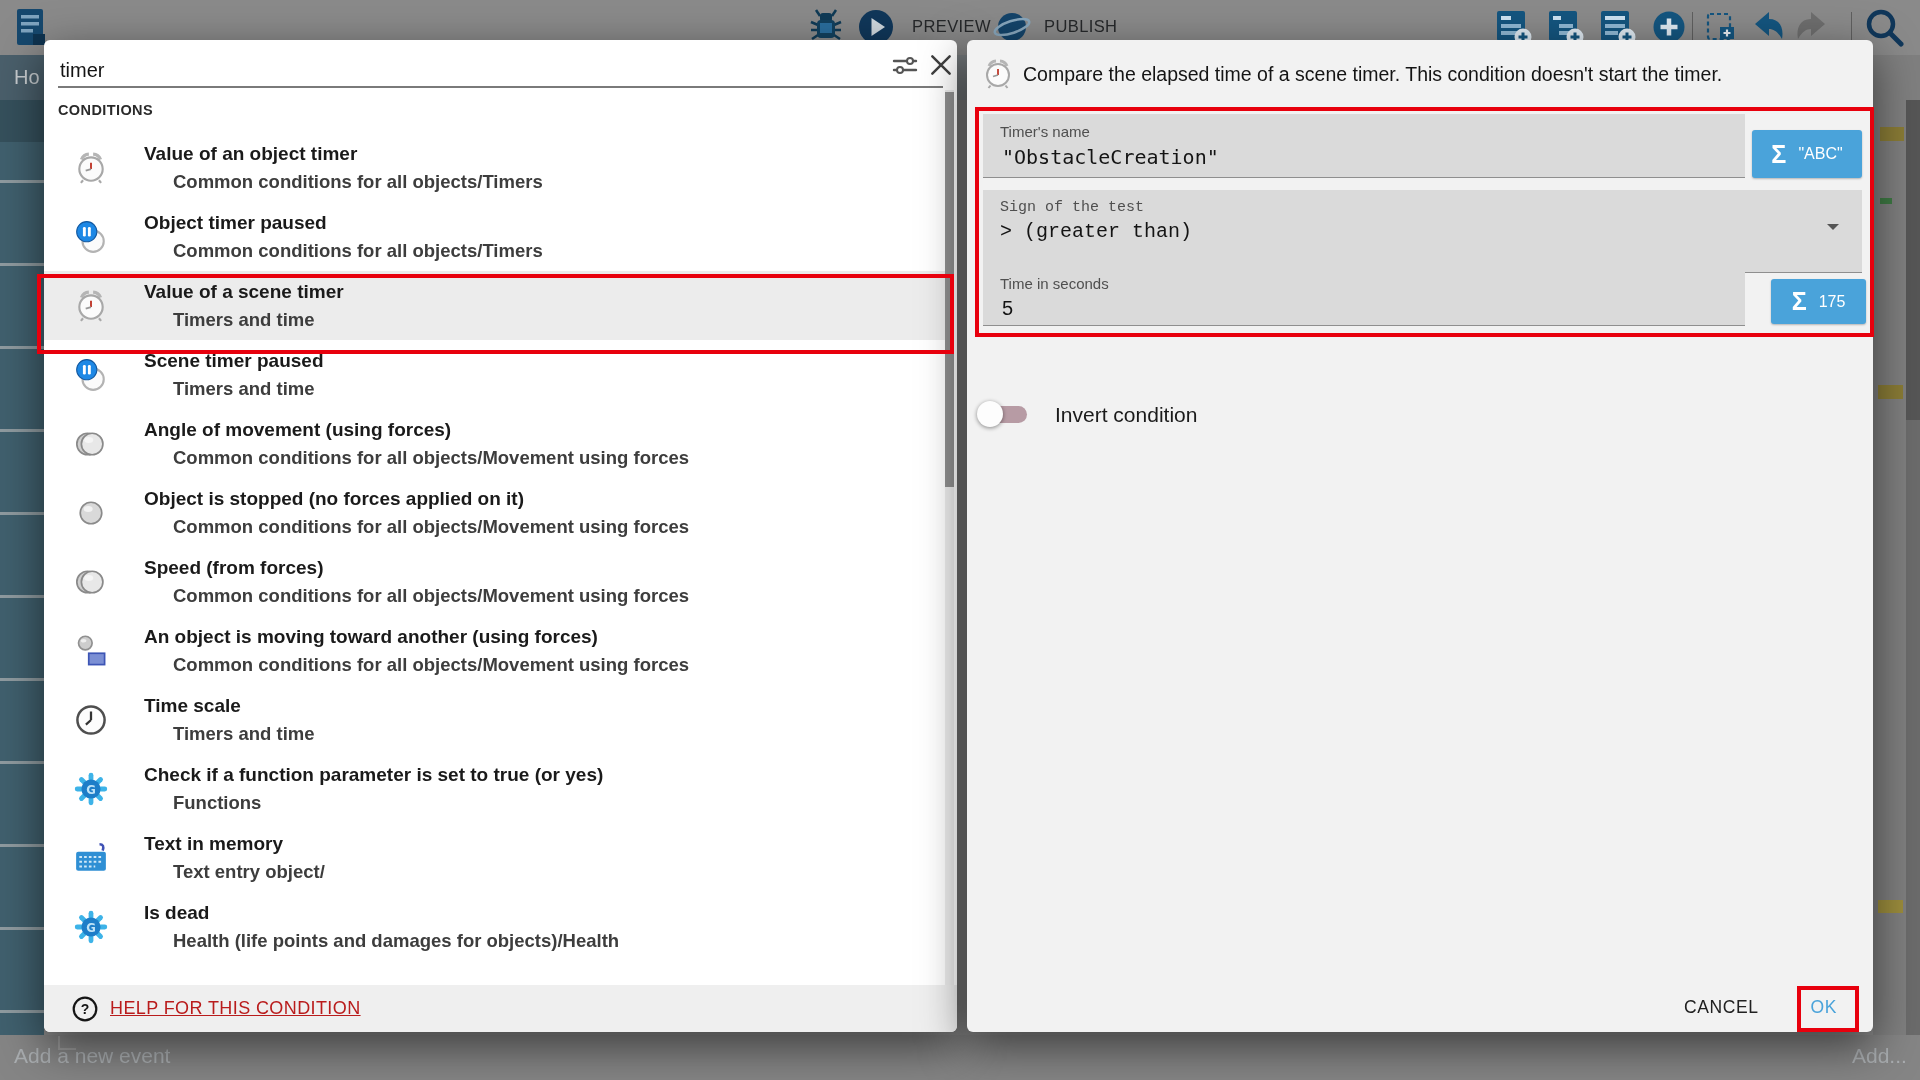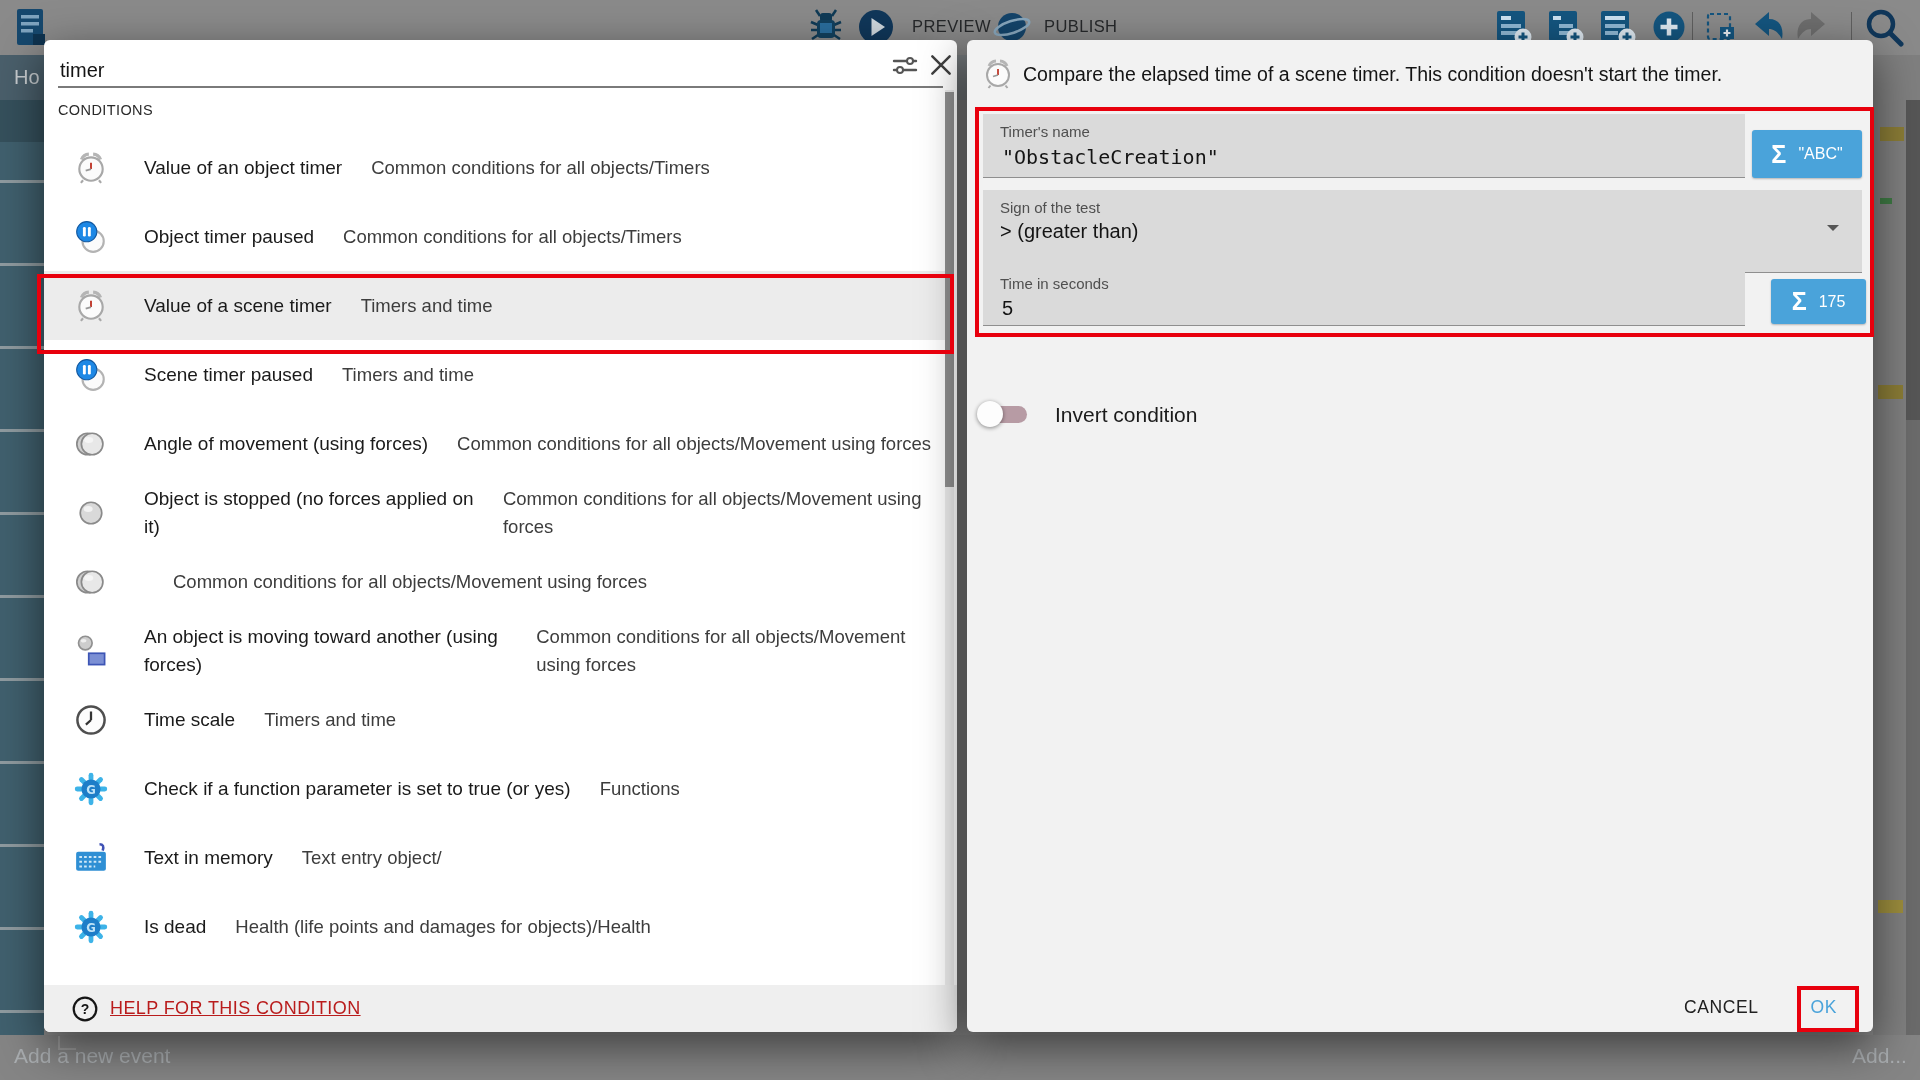--- a/index.html
+++ b/index.html
@@ -33,48 +33,48 @@
   #picker{left:44px;width:913px;background:#ffffff;}
   #editor{left:967px;width:906px;background:#f2f2f2;}
   
   .search-input{position:absolute;left:14px;top:12px;width:820px;height:34px;border:0;outline:none;
     background:transparent;font-family:"Liberation Sans",sans-serif;font-size:20px;color:#141414;}
   .search-underline{position:absolute;left:14px;top:46px;width:885px;height:2px;background:#7a7a7a;}
   .hdr-btn{position:absolute;top:10px;width:30px;height:30px;cursor:pointer;}
   .hdr-btn svg{width:100%;height:100%;}
   #filterBtn{left:848px;top:15px;width:26px;height:22px;}
   #closeBtn{left:884px;top:12px;width:26px;height:26px;}
-  .section-header{position:absolute;left:14px;top:62px;font-size:14.5px;letter-spacing:.4px;color:#2a2a2a;}
+  .section-header{position:absolute;left:14px;top:62px;font-size:14.5px;letter-spacing:.4px;color:#2a2a2a;font-weight:bold;}
   .list{position:absolute;left:0;top:93px;width:905px;height:852px;overflow:hidden;}
   .item{position:relative;height:69px;display:flex;align-items:center;padding-left:30px;box-sizing:border-box;}
   .item.selected{background:#ececec;}
   .it-icon{width:34px;height:34px;margin-right:36px;flex:0 0 auto;}
   .it-icon svg{width:34px;height:34px;}
-  .it-text{display:flex;flex-direction:row;line-height:28px;}
+  .it-text{display:flex;flex-direction:column;line-height:28px;font-weight:bold;}
   .it-title{font-size:19px;color:#1a1a1a;}
   .it-sub{font-size:18.5px;color:#3d3d3d;margin-left:29px;}
   .list-scrolltrack{position:absolute;left:901px;top:50px;width:9px;height:895px;background:#ededed;}
   .list-scrollthumb{position:absolute;left:901px;top:52px;width:9px;height:395px;background:#8f8f8f;}
   .picker-footer{position:absolute;left:0;top:945px;width:913px;height:47px;background:#efefef;
     border-radius:0 0 6px 6px;display:flex;align-items:center;cursor:pointer;}
   .help-icon{width:26px;height:26px;margin-left:28px;margin-right:12px;}
   .help-icon svg{width:26px;height:26px;}
   .help-label{font-size:18px;letter-spacing:.4px;color:#b91c1c;text-decoration:underline;}
   
   .ed-header{position:absolute;left:16px;top:18px;display:flex;align-items:center;}
   .ed-header .hd-icon{width:30px;height:32px;margin-right:10px;}
   .ed-header .hd-icon svg{width:30px;height:32px;}
   .ed-desc{font-size:19.5px;color:#141414;}
   .field{position:absolute;background:#dadada;border-bottom:1.5px solid #8f8f8f;box-sizing:border-box;}
   .field .f-label{position:absolute;left:17px;top:9px;font-size:15px;color:#4f4f4f;}
   .field .f-value{position:absolute;left:17px;top:30px;border:0;outline:none;background:transparent;
     font-size:20px;color:#141414;width:90%;}
   .mono{font-family:"DejaVu Sans Mono",monospace;font-size:19px;}
   #field-name{left:16px;top:74px;width:762px;height:64px;}
-  #field-sign{left:16px;top:150px;width:879px;height:83px;cursor:pointer;}
+  #field-sign{left:16px;top:150px;width:879px;height:83px;cursor:pointer;font-family:Liberation Mono, monospace;}
   #field-time{left:16px;top:226px;width:762px;height:60px;}
   .caret{position:absolute;right:22px;top:28px;width:14px;height:8px;}
   .sigma-btn{position:absolute;background:#4aa3da;border-radius:3px;color:#fff;display:flex;
     align-items:center;justify-content:center;cursor:pointer;box-shadow:0 1px 2px rgba(0,0,0,.25);}
   .sigma-btn .sg{font-size:25px;font-weight:bold;margin-right:12px;}
   .sigma-btn .sb-label{font-size:16px;}
   #btn-abc{left:785px;top:90px;width:110px;height:48px;}
   #btn-123{left:804px;top:239px;width:95px;height:45px;}
   .toggle-row{position:absolute;left:14px;top:360px;display:flex;align-items:center;cursor:pointer;}
   .tg-track{position:relative;width:46px;height:17px;border-radius:9px;background:#b79ba4;margin:6px 0;}
@@ -282,20 +282,21 @@
         <span class="it-sub">Common conditions for all objects/Movement using forces</span>
       </div>
     </div>
         <div class="item">
       <span class="it-icon"><svg viewBox="0 0 30 30">
               <circle cx="12" cy="15" r="9.5" fill="#cfcfcf" stroke="#8a8a8a" stroke-width="1.5"></circle>
               <circle cx="16" cy="15" r="9.5" fill="#e8e8e8" stroke="#8a8a8a" stroke-width="1.5"></circle>
               <ellipse cx="13" cy="11.5" rx="4" ry="2.6" fill="#f5f5f5"></ellipse>
             </svg></span>
       <div class="it-text">
+        <span class="it-title">Speed (from forces)</span>
         <span class="it-sub">Common conditions for all objects/Movement using forces</span>
       </div>
     </div>
         <div class="item">
       <span class="it-icon"><svg viewBox="0 0 30 30">
               <circle cx="10" cy="8" r="6" fill="#cdcdcd" stroke="#909090" stroke-width="1.5"></circle>
               <ellipse cx="8.5" cy="6" rx="2.5" ry="1.6" fill="#efefef"></ellipse>
               <rect x="13" y="17" width="14" height="10" fill="#7b8fd4" stroke="#3d55b5" stroke-width="1.5"></rect>
             </svg></span>
       <div class="it-text">

